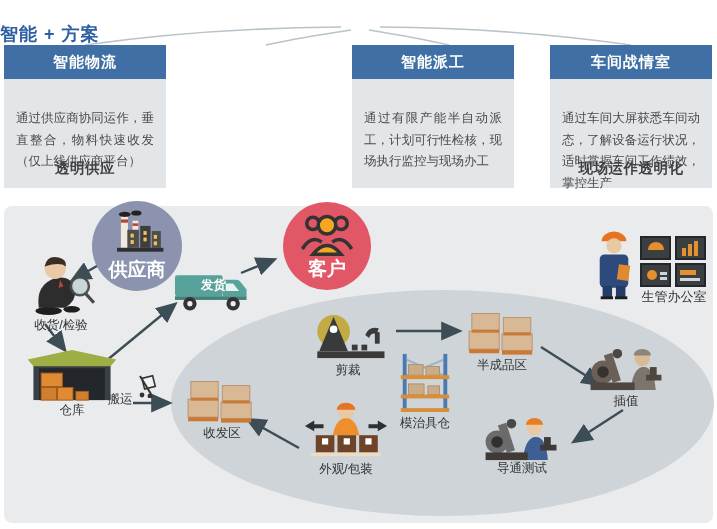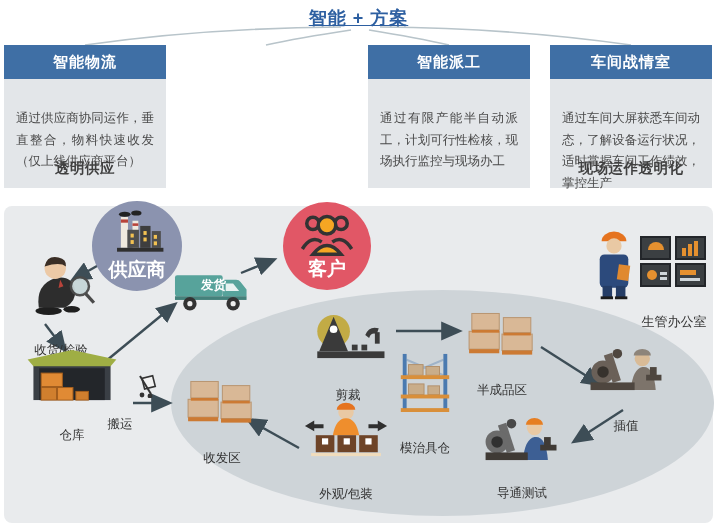--- a/index.html
+++ b/index.html
@@ -1,38 +1,38 @@
 <!DOCTYPE html>
 <html><head>
 <meta charset="utf-8">
 <style>
   html,body{margin:0;padding:0;background:#fff;}
   #stage{position:relative;width:717px;height:529px;background:#fff;overflow:hidden;
          font-family:"Liberation Sans","DejaVu Sans",sans-serif;}
   .abs{position:absolute;}
   
-  #main-title{left:0;top:6px;width:717px;text-align:center;font-size:18px;font-weight:bold;
-              color:#2d5fa1;letter-spacing:1px;text-decoration:underline;}
+  #main-title{left:0;top:22px;width:717px;text-align:left;font-size:18px;font-weight:bold;
+              color:#2d5fa1;letter-spacing:1px;}
   #swoosh-svg{left:0;top:0;width:717px;height:48px;}
   .col{top:45px;width:162px;height:143px;}
   .col-header{position:absolute;left:0;top:0;right:0;height:48px;background:#3f6fa5;color:#fff;
               font-size:15px;font-weight:bold;text-align:center;line-height:34px;letter-spacing:1px;}
   .col-body{position:absolute;left:0;top:34px;right:0;bottom:0;background:#e3e6e9;
             padding:29px 12px 30px 12px;box-sizing:border-box;font-size:12.5px;line-height:1.72;
             color:#4a4a4a;text-align:justify;}
   .col-footer{position:absolute;left:0;bottom:10px;right:0;text-align:center;font-size:14.5px;
               font-weight:bold;color:#404040;letter-spacing:.5px;}
   
   #panel{left:4px;top:206px;width:709px;height:317px;background:#e9ebed;border-radius:8px;}
   #floor-ellipse{left:171px;top:290px;width:543px;height:226px;border-radius:50%;background:#ced4d8;}
   .circle-node{border-radius:50%;text-align:center;}
   #supplier-circle{left:92px;top:201px;width:90px;height:90px;background:#8b93af;}
   #customer-circle{left:283px;top:202px;width:88px;height:88px;background:#e15766;}
   .circle-label{position:absolute;left:0;right:0;bottom:8px;color:#fff;font-size:19px;font-weight:bold;}
-  .diag-label{font-size:12.5px;color:#333;text-align:center;white-space:nowrap;margin-top:25px;}
+  .diag-label{font-size:12.5px;color:#333;text-align:center;white-space:nowrap;}
   #shipping-label{left:180px;top:277px;width:46px;text-align:right;color:#fff;font-size:12.5px;
                   font-weight:bold;}
   #arrows-svg{left:0;top:0;width:717px;height:529px;pointer-events:none;}
 </style>
 </head>
 <body>
 
 <div id="stage">
 
   <div class="abs" id="main-title">智能 + 方案</div>
@@ -43,21 +43,21 @@
       <path d="M369 30 Q418 38 449 45"></path>
       <path d="M380 27 Q512 28 631 45"></path>
     </g>
   </svg>
 
   <div class="abs col" style="left:4px">
     <div class="col-header">智能物流</div>
     <div class="col-body">通过供应商协同运作，垂直整合，物料快速收发（仅上线供应商平台）</div>
     <div class="col-footer">透明供应</div>
   </div>
-  <div class="abs col" style="left:368px">
+  <div class="abs col" style="left:352px">
     <div class="col-header">智能派工</div>
     <div class="col-body">通过有限产能半自动派工，计划可行性检核，现场执行监控与现场办工</div>
   </div>
   <div class="abs col" style="left:550px">
     <div class="col-header">车间战情室</div>
     <div class="col-body">通过车间大屏获悉车间动态，了解设备运行状况，适时掌握车间工作绩效，掌控生产</div>
     <div class="col-footer">现场运作透明化</div>
   </div>
 
   <div class="abs" id="panel"></div>

